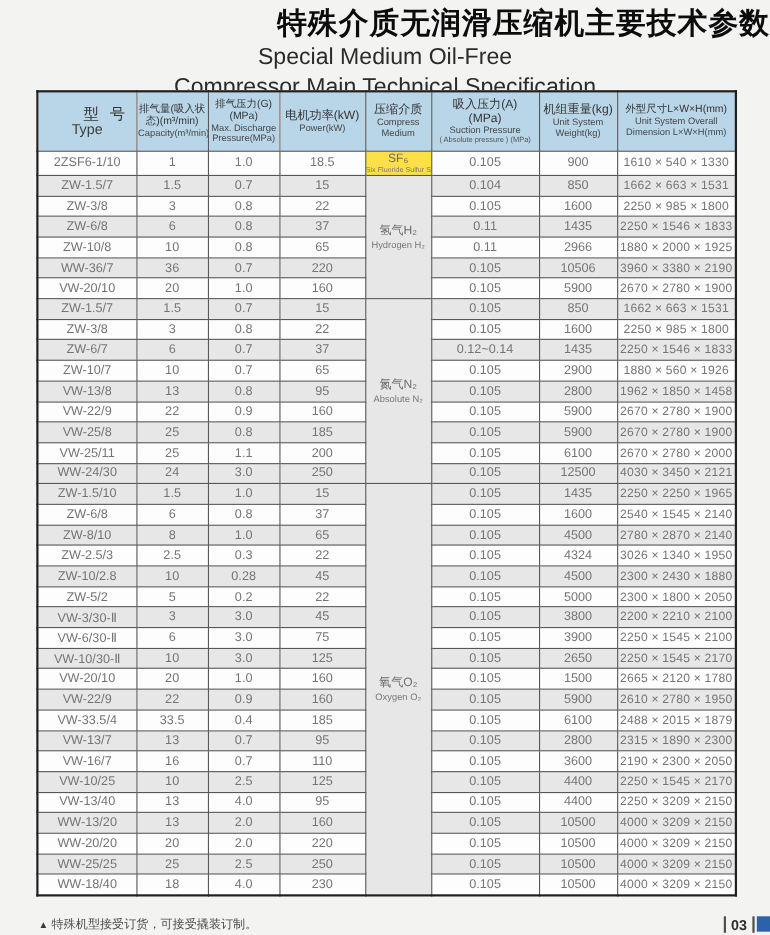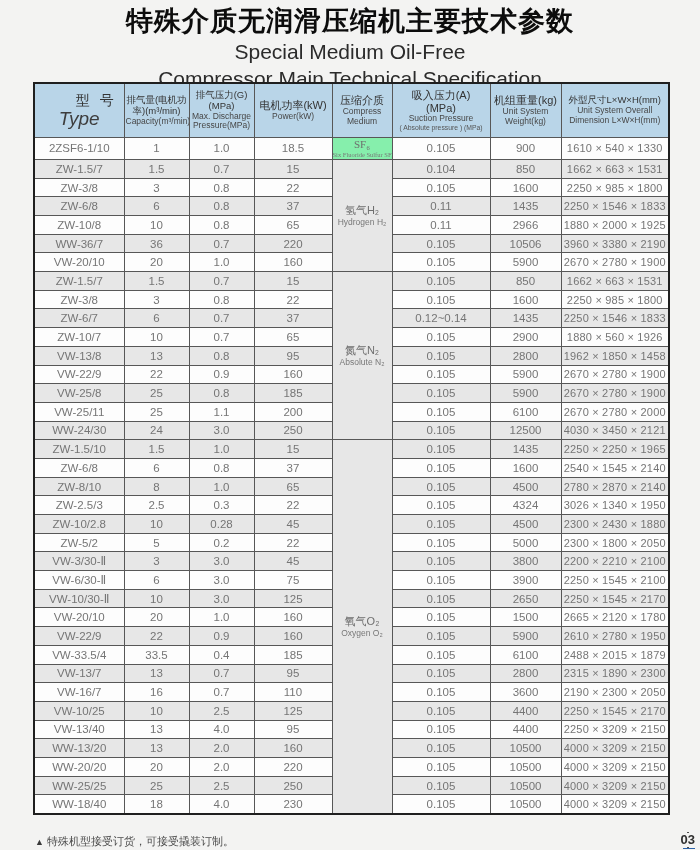--- a/index.html
+++ b/index.html
@@ -3,61 +3,61 @@
 <meta charset="utf-8">
 <style>
   html,body{margin:0;padding:0;}
   body{
     width:700px;height:850px;overflow:hidden;position:relative;
     background:#f3f3f2;
     font-family:"Liberation Sans","DejaVu Sans",sans-serif;
     -webkit-font-smoothing:antialiased;
   }
   .title{
-    text-align:center;font-size:27px;font-weight:bold;color:#0c0c0c;
+    text-align:right;font-size:27px;font-weight:bold;color:#0c0c0c;
     padding-top:7px;letter-spacing:1px;line-height:1.1;
   }
   .subtitle{
     text-align:center;font-size:21px;color:#2b2b2b;line-height:1.18;margin-top:3px;
   }
   table.spec{
     position:absolute;left:33px;top:82px;width:635px;
     border-collapse:collapse;table-layout:fixed;
     background:#fdfdfd;border:2px solid #1f1f1f;
   }
   table.spec th,table.spec td{border:1px solid #575757;}
   thead th{
     background:#b9d5e8;height:51px;vertical-align:middle;
     padding:1px 1px;font-weight:normal;overflow:hidden;
   }
   .hl{line-height:1.15;text-align:center;}
   .hl.zh{font-size:11px;color:#343434;}
   .hl.zh-lg{font-size:14px;color:#343434;letter-spacing:3px;padding-left:34px;}
   .hl.zh-sm{font-size:9.5px;color:#343434;}
   .hl.en{font-size:8.5px;color:#474747;}
-  .hl.en-lg{font-size:19px;color:#3d3d3d;font-style:italic;}
+  .hl.en-lg{font-size:13px;color:#3d3d3d;}
   .hl.en-sm{font-size:6.8px;color:#555;white-space:nowrap;}
   tbody td{
     height:17.7px;padding:0;text-align:center;vertical-align:middle;
     font-size:11.5px;color:#757575;background:#fdfdfd;overflow:hidden;
   }
   tbody tr.alt td{background:#e7e7e7;}
   tbody td.cell-dimension{font-size:11px;letter-spacing:0.2px;margin-left:20px;}
   tbody td.medium-cell{background:#e9e9e9;vertical-align:middle;}
-  tbody td.medium-cell.sf6{background:#86efac;font-family:Liberation Serif, serif;}
+  tbody td.medium-cell.sf6{background:#fde047;}
   .mz{font-size:11px;color:#6e6e6e;line-height:1.2;}
   .me{font-size:8.5px;color:#787878;line-height:1.2;white-space:nowrap;overflow:hidden;}
   .me.tiny{font-size:6.5px;}
   .footnote{position:absolute;left:35px;top:835px;}
   .fn-zh{font-size:11px;color:#4c4c4c;line-height:1.25;}
   .fn-zh .marker{font-size:9px;color:#3a3a3a;margin-right:3px;}
   .fn-en{font-size:11px;color:#6b6b6b;margin-left:14px;line-height:1.25;}
   .pagenum-wrap{
     position:absolute;right:0;bottom:2px;height:16px;
-    display:flex;align-items:center;flex-direction:column;
+    display:flex;align-items:center;
   }
   .pn-line{width:2px;height:15px;background:#4f4f4f;}
   .pn{font-size:13px;font-weight:bold;color:#2e2e2e;padding:0 5px;}
   .pn-accent{width:12px;height:14px;background:#2b62a8;margin-left:2px;}
 </style>
 </head>
 <body>
 
 <div class="title">特殊介质无润滑压缩机主要技术参数</div>
 <div class="subtitle">Special Medium Oil-Free</div>
@@ -74,21 +74,21 @@
       <col style="width:71px">
       <col style="width:108px">
   </colgroup>
   <thead>
     <tr>
         <th>
           <div class="hl zh-lg">型 号</div>
           <div class="hl en-lg">Type</div>
         </th>
         <th>
-          <div class="hl zh-sm">排气量(电机功率)(m³/min)</div>
+          <div class="hl zh-sm">排气量(吸入状态)(m³/min)</div>
           <div class="hl en">Capacity(m³/min)</div>
         </th>
         <th>
           <div class="hl zh-sm">排气压力(G)</div>
           <div class="hl zh-sm">(MPa)</div>
           <div class="hl en">Max. Discharge</div>
           <div class="hl en">Pressure(MPa)</div>
         </th>
         <th>
           <div class="hl zh">电机功率(kW)</div>

